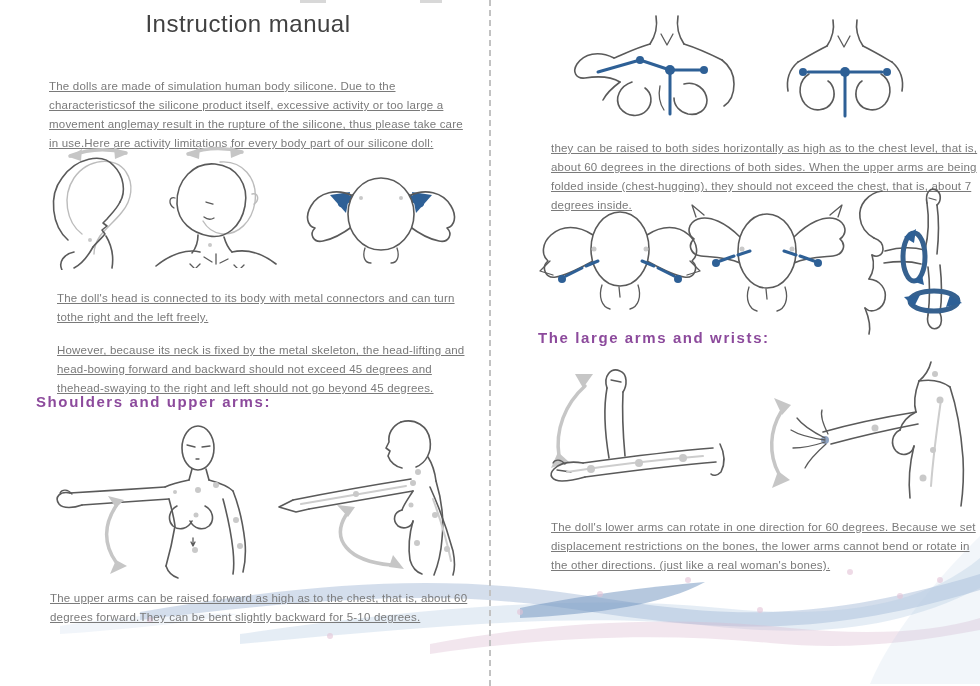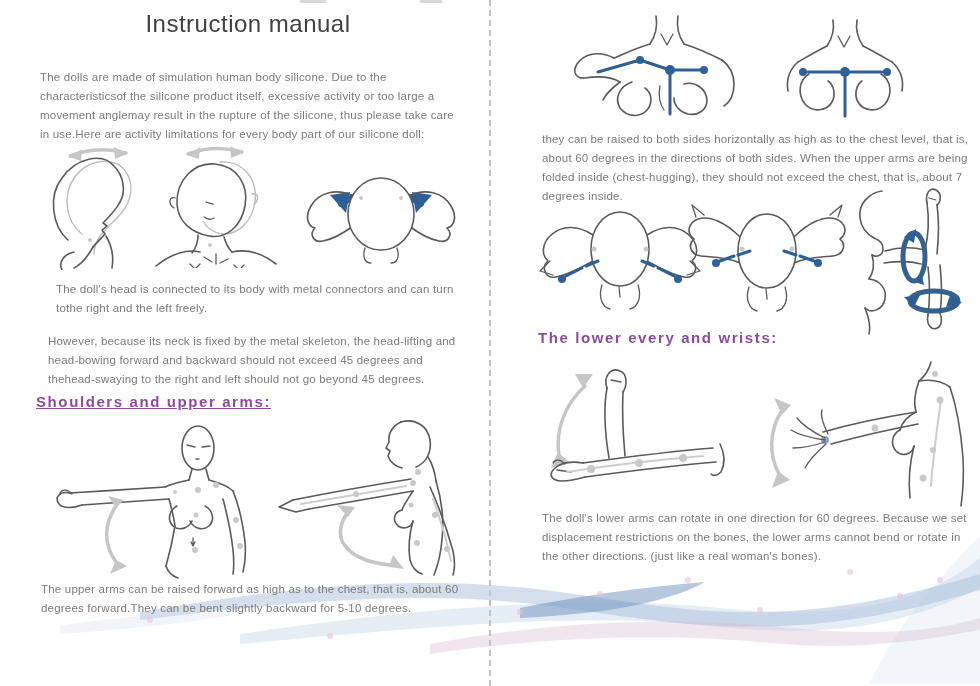--- a/index.html
+++ b/index.html
@@ -14,34 +14,35 @@
     border-left:2px dashed #c2c2c2;z-index:6;
   }
   .col{position:absolute;top:0;z-index:3;}
   .col-left{left:36px;width:424px;}
   .col-right{left:530px;width:436px;}
   .doc-title{
     position:absolute;left:0;top:10px;width:424px;text-align:center;
     font-size:24px;font-weight:500;color:#414141;letter-spacing:0.5px;margin:0;
   }
   .para{
-    position:absolute;margin:4px;font-size:11.5px;line-height:19px;color:#7a7a7a;
+    position:absolute;margin:13px;font-size:11.5px;line-height:19px;color:#7a7a7a;
     letter-spacing:0.2px;
+    text-decoration:underline;
   }
   .p-intro{top:64px;left:0;width:424px;}
-  .p-head1{top:276px;left:16px;width:424px;}
+  .p-head1{top:276px;left:8px;width:424px;}
   .p-head2{top:328px;left:8px;width:424px;}
   .p-shoulders{top:576px;left:1px;width:424px;}
   .p-sides{top:126px;left:8px;width:428px;}
   .p-lower{top:505px;left:8px;width:428px;}
   .section-heading{
     position:absolute;margin:0;font-size:15px;font-weight:bold;color:#8c4a9c;
     letter-spacing:1.6px;
   }
-  .h-shoulders{top:393px;left:0;text-decoration:underline;}
+  .h-shoulders{top:393px;left:0;}
   .h-lower{top:329px;left:8px;}
   .fig{position:absolute;}
   .fig svg{display:block;}
   .swoosh{position:absolute;left:0;top:516px;width:980px;height:170px;z-index:1;}
   .artifact{position:absolute;top:0;height:3px;background:#d8d8d8;z-index:2;}
   .artifact-1{left:300px;width:26px;}
   .artifact-2{left:420px;width:22px;}
   
   .ln{fill:none;stroke:#5a5a5a;stroke-width:1.6;stroke-linecap:round;stroke-linejoin:round;}
   .ln-thin{fill:none;stroke:#5a5a5a;stroke-width:1.3;stroke-linecap:round;stroke-linejoin:round;}
@@ -292,21 +293,21 @@
         <path class="ln" d="M86,130 C84,140 90,147 97,142 C100,139 100,133 98,128"></path>
         <ellipse class="blue-ring" cx="72" cy="72" rx="11" ry="24"></ellipse>
         <path class="bhead" d="M62,52 L74,44 L72,58 Z"></path>
         <path class="bhead" d="M80,90 L70,96 L82,100 Z"></path>
         <ellipse class="blue-ring" cx="92" cy="116" rx="24" ry="10"></ellipse>
         <path class="bhead" d="M72,122 L62,112 L78,110 Z"></path>
         <path class="bhead" d="M108,110 L120,118 L104,122 Z"></path>
       </svg>
     </div>
 
-    <h2 class="section-heading h-lower">The lower every and wrists:</h2>
+    <h2 class="section-heading h-lower">The large arms and wrists:</h2>
 
     <div class="fig" style="left:5px;top:362px;">
       <svg width="195" height="140" viewBox="0 0 195 140">
         <path class="garrow" d="M50,24 C30,42 20,68 24,94"></path>
         <path class="ghead" d="M48,26 L58,12 L40,12 Z"></path>
         <path class="ghead" d="M23,90 L16,106 L34,100 Z"></path>
         <path class="ln" d="M178,86 C140,89 92,95 48,101"></path>
         <path class="ln" d="M181,100 C142,103 95,109 50,115"></path>
         <path class="ln" d="M48,101 C36,99 25,101 19,107 C13,113 17,119 27,119 C35,119 43,117 50,115"></path>
         <path class="ln-thin" d="M30,102 C26,97 20,97 18,101 M22,108 L36,110"></path>

